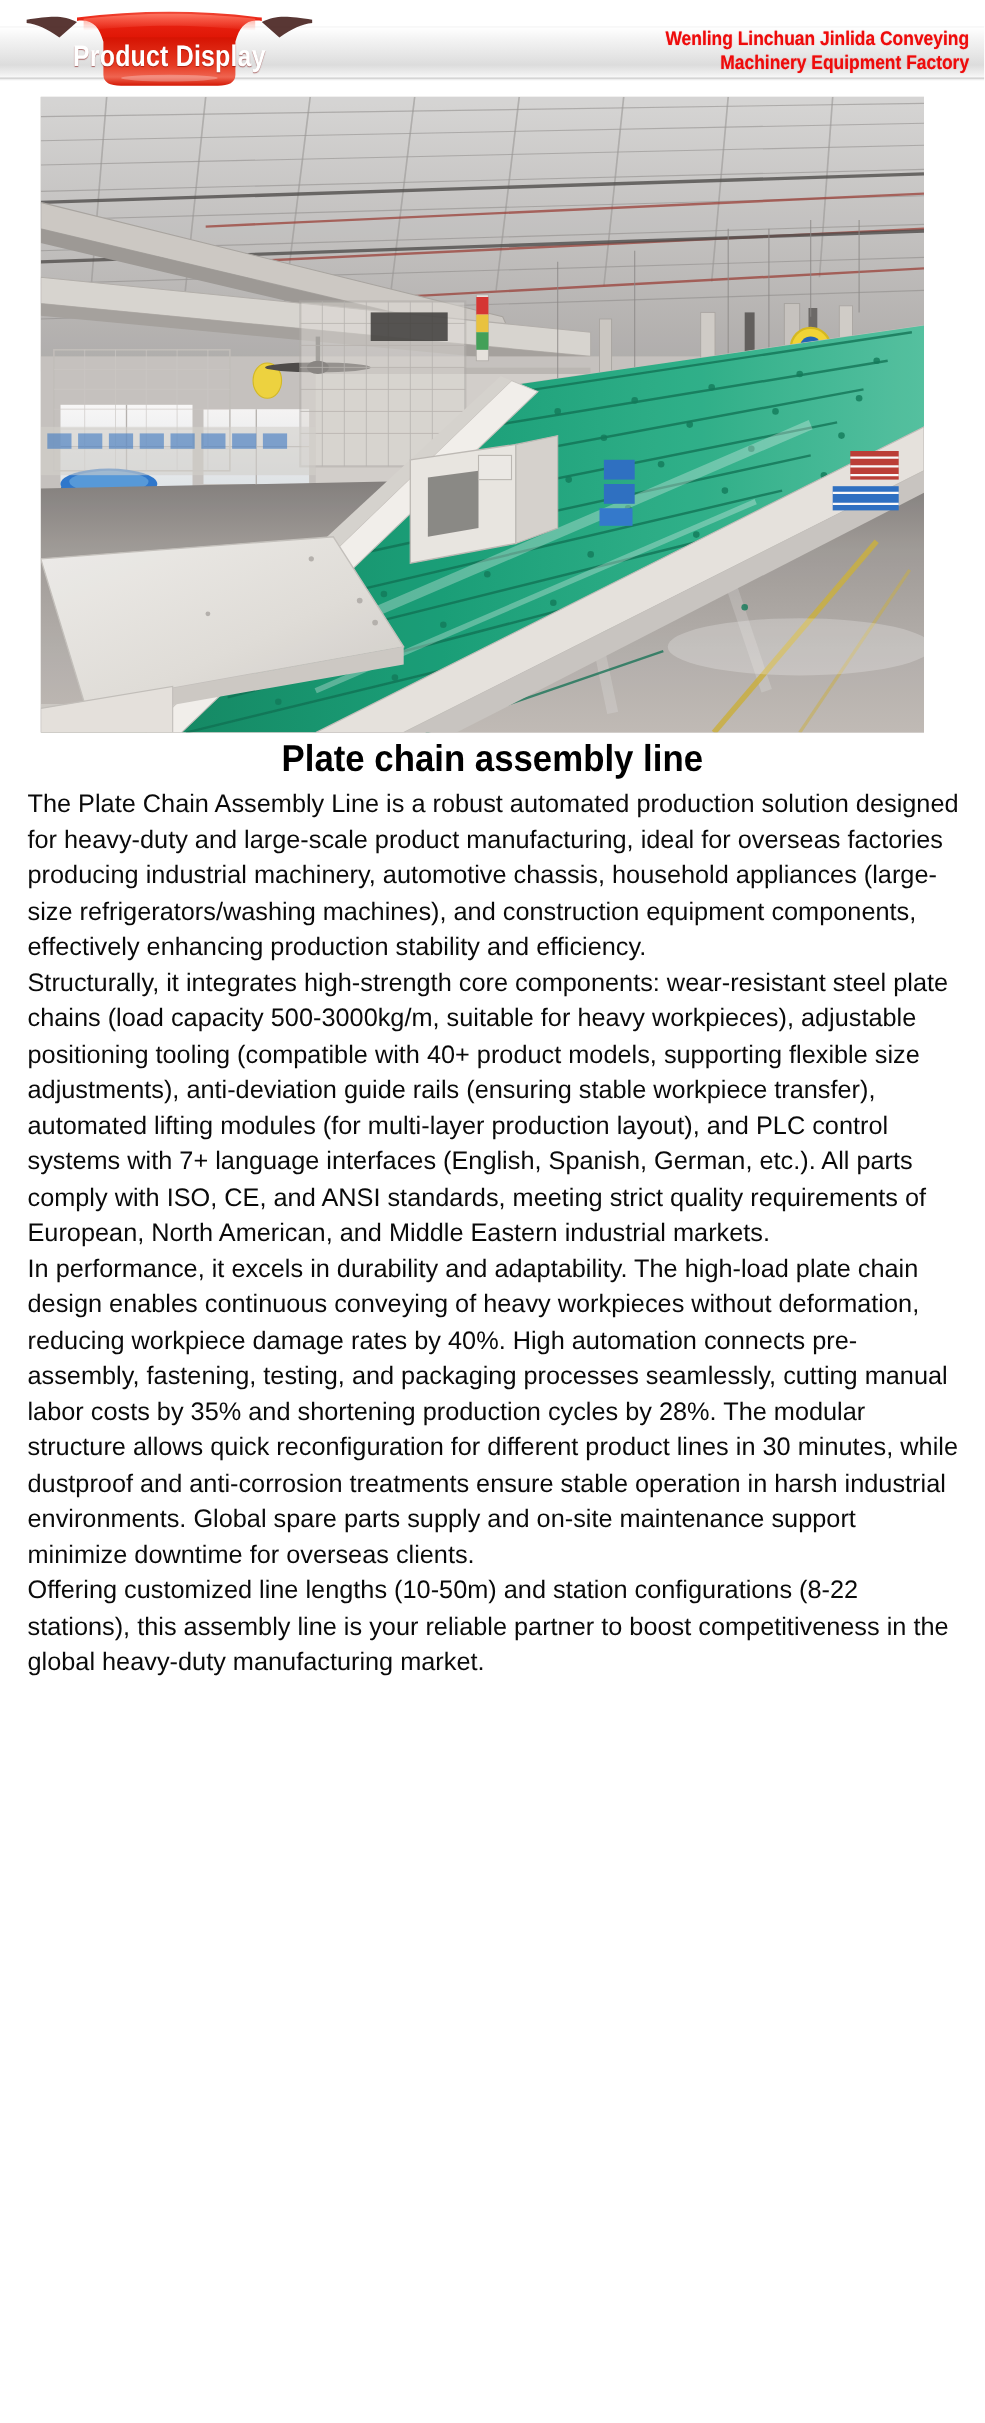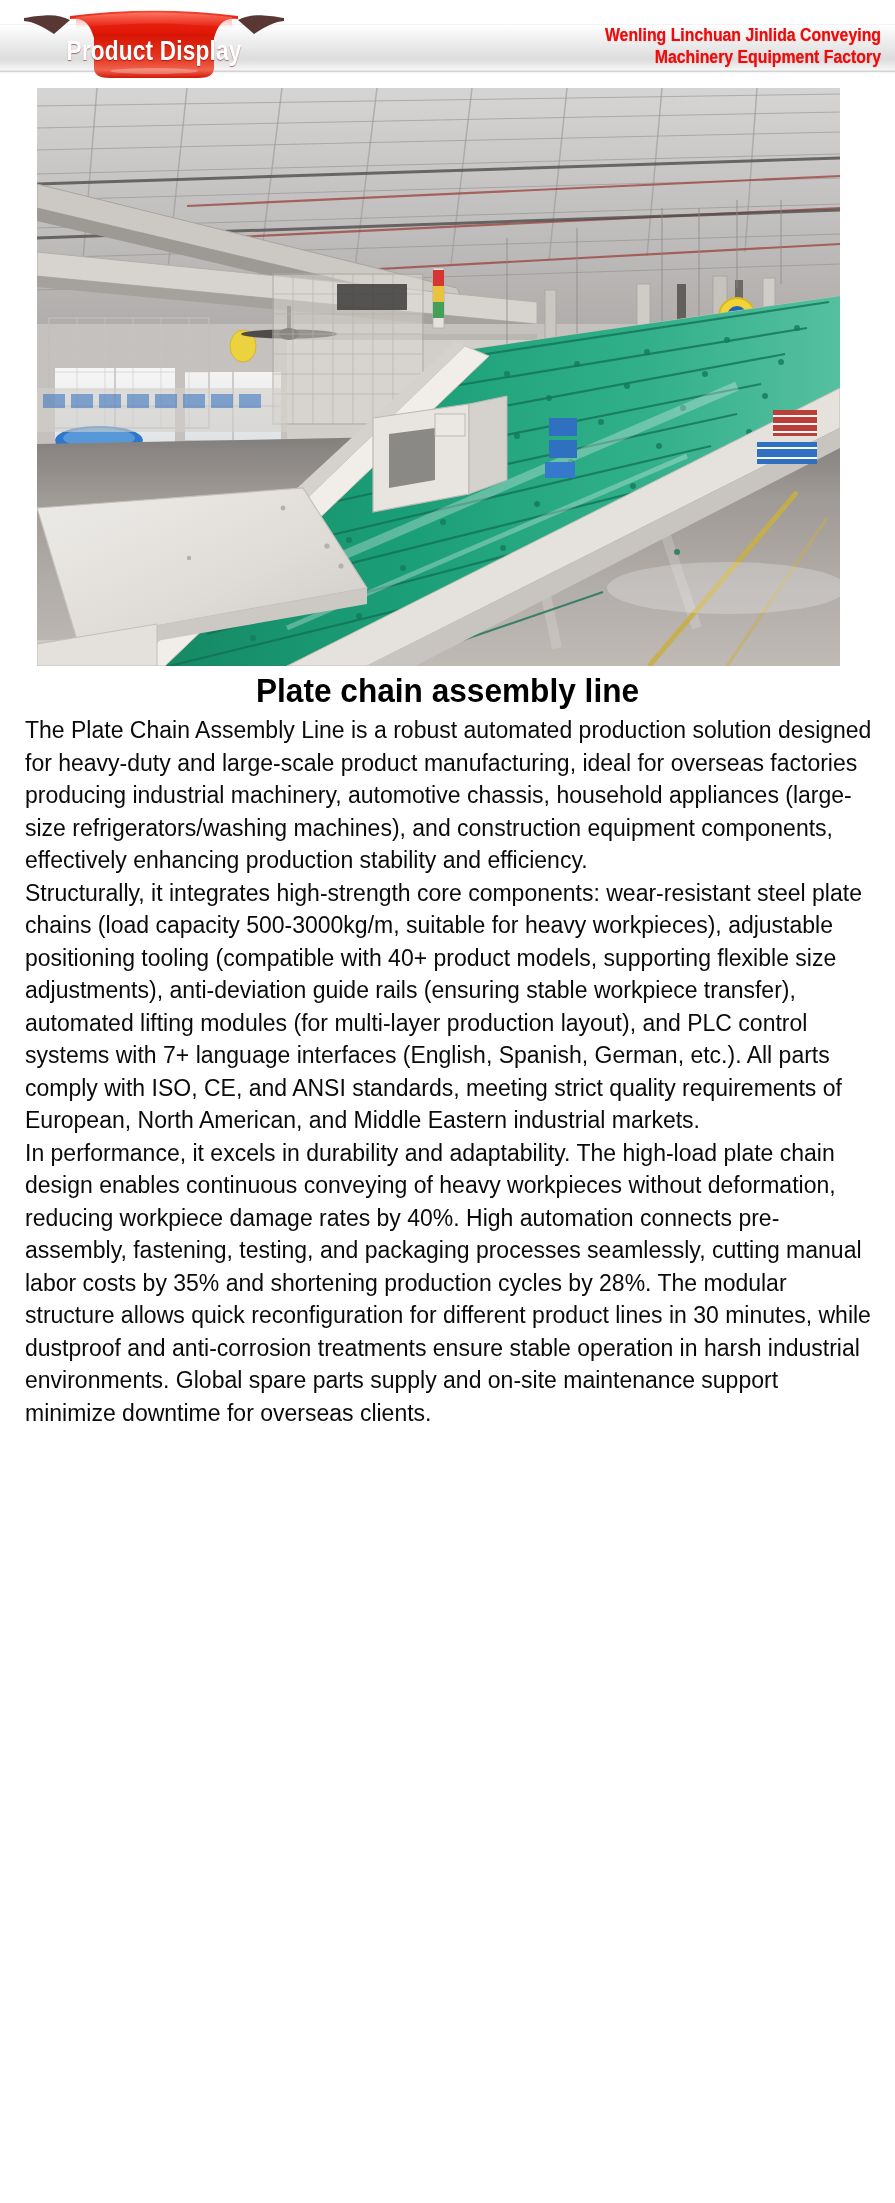--- a/index.html
+++ b/index.html
@@ -527,13 +527,14 @@
     </g>
   </svg>
 </div>
 
 <div class="product-title">Plate chain assembly line</div>
 
 <div class="body-copy">
   <p>The Plate Chain Assembly Line is a robust automated production solution designed for heavy-duty and large-scale product manufacturing, ideal for overseas factories producing industrial machinery, automotive chassis, household appliances (large-size refrigerators/washing machines), and construction equipment components, effectively enhancing production stability and efficiency.</p>
   <p>Structurally, it integrates high-strength core components: wear-resistant steel plate chains (load capacity 500-3000kg/m, suitable for heavy workpieces), adjustable positioning tooling (compatible with 40+ product models, supporting flexible size adjustments), anti-deviation guide rails (ensuring stable workpiece transfer), automated lifting modules (for multi-layer production layout), and PLC control systems with 7+ language interfaces (English, Spanish, German, etc.). All parts comply with ISO, CE, and ANSI standards, meeting strict quality requirements of European, North American, and Middle Eastern industrial markets.</p>
   <p>In performance, it excels in durability and adaptability. The high-load plate chain design enables continuous conveying of heavy workpieces without deformation, reducing workpiece damage rates by 40%. High automation connects pre-assembly, fastening, testing, and packaging processes seamlessly, cutting manual labor costs by 35% and shortening production cycles by 28%. The modular structure allows quick reconfiguration for different product lines in 30 minutes, while dustproof and anti-corrosion treatments ensure stable operation in harsh industrial environments. Global spare parts supply and on-site maintenance support minimize downtime for overseas clients.</p>
+  <p>Offering customized line lengths (10-50m) and station configurations (8-22 stations), this assembly line is your reliable partner to boost competitiveness in the global heavy-duty manufacturing market.</p>
 </div>
 
 </body></html>

